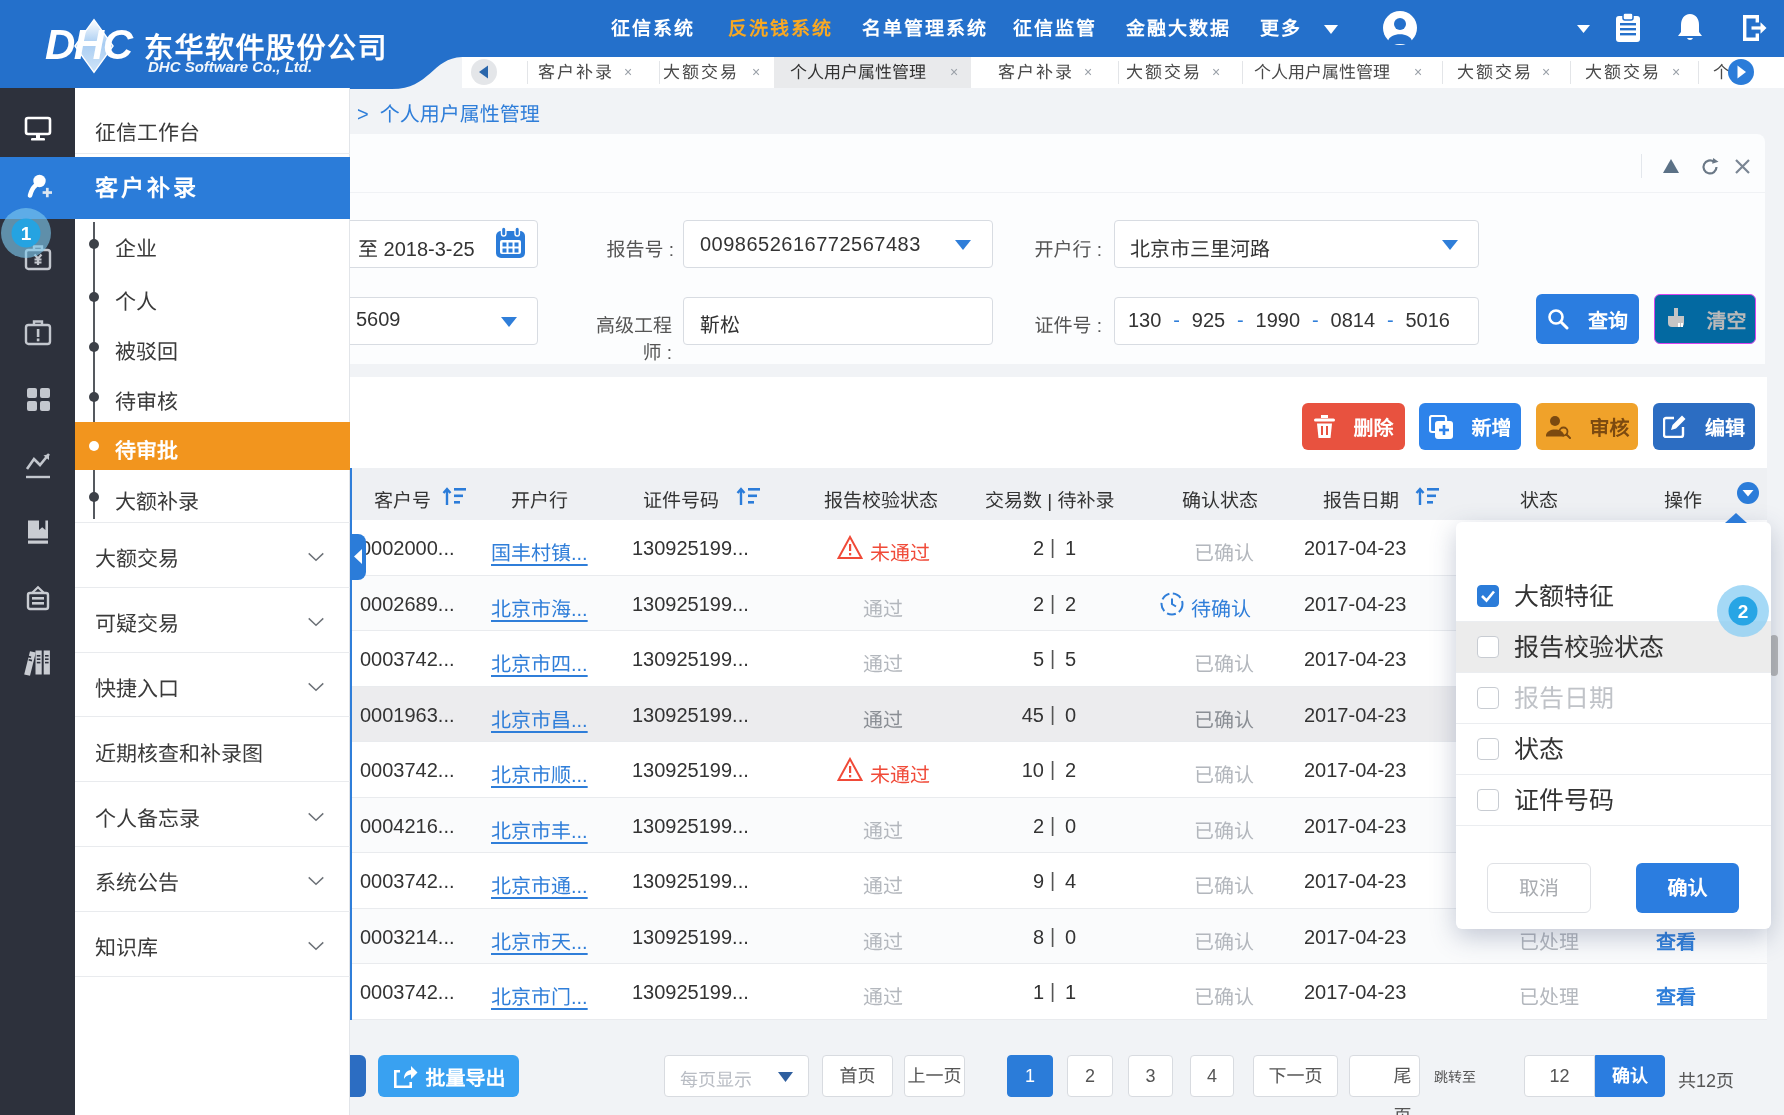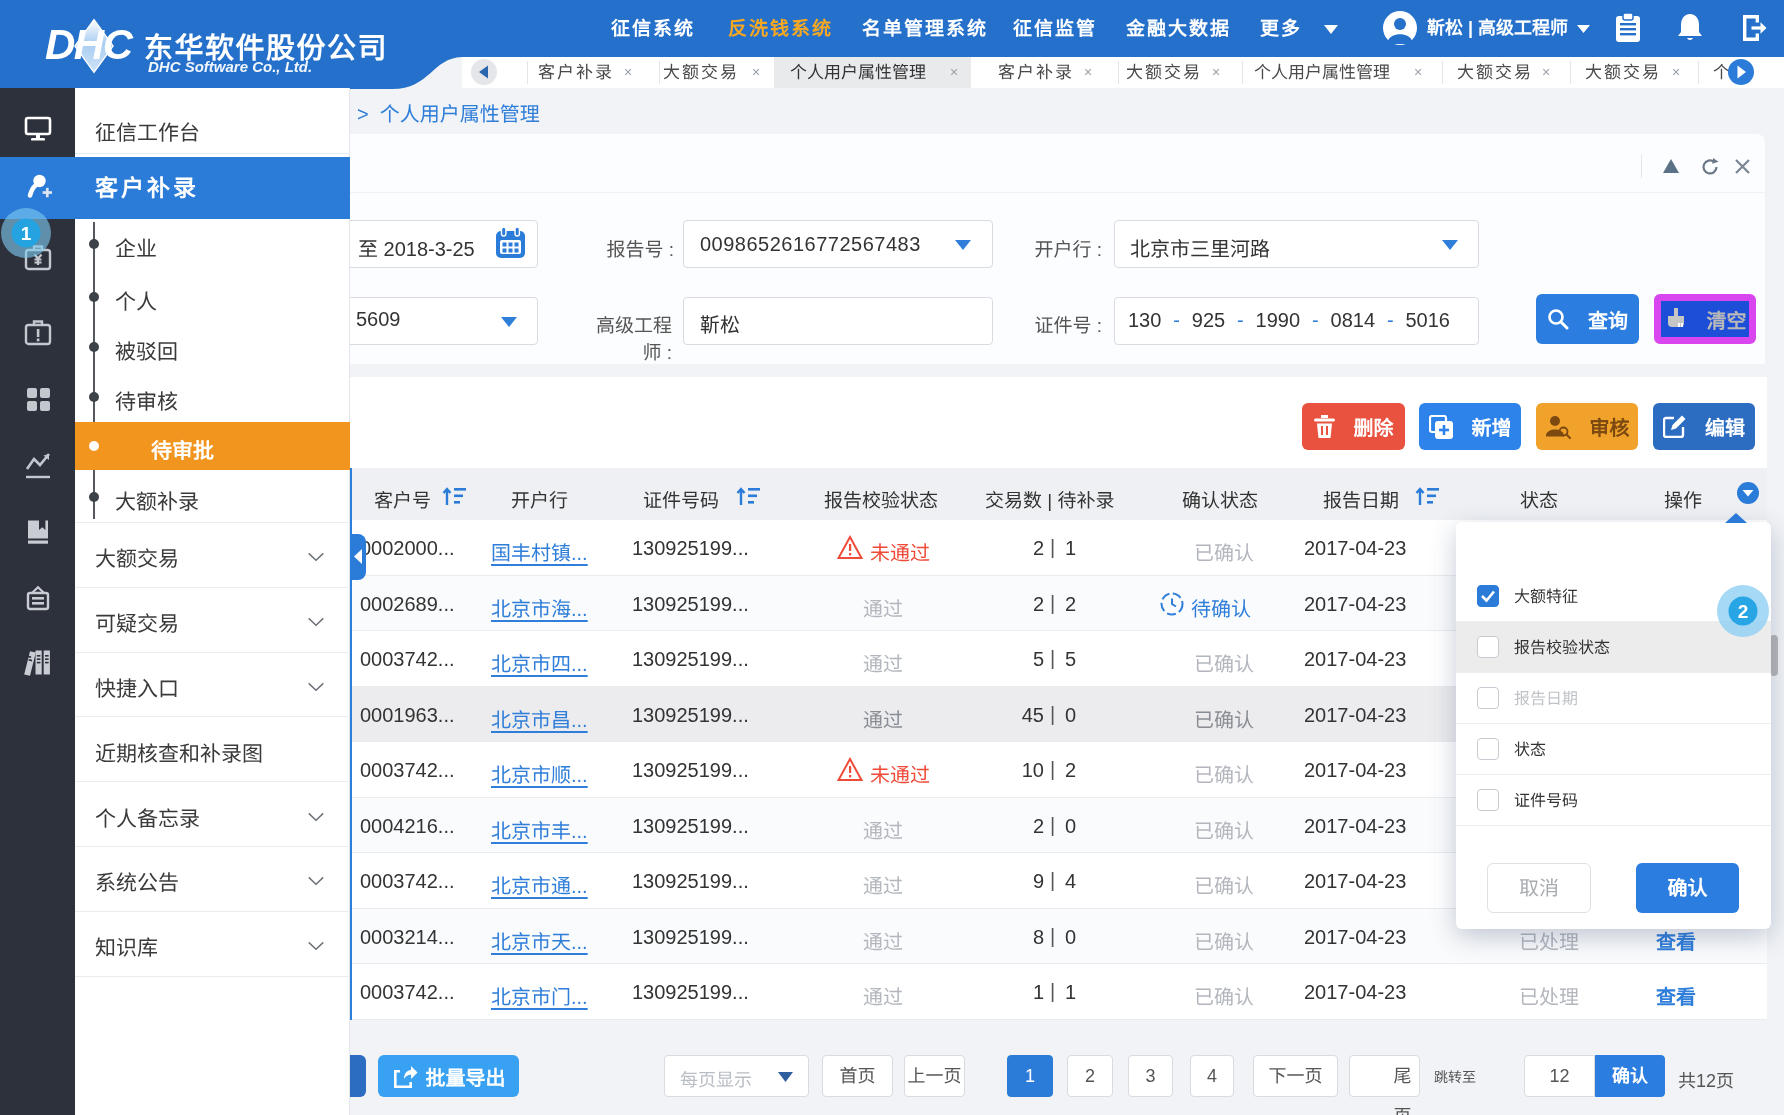--- a/index.html
+++ b/index.html
@@ -48,21 +48,21 @@
 .clink { color:#2f7ed9; text-decoration:underline; text-underline-offset:4px; }
 .cgrey { color:#b3b7bd; }
 .cred { color:#f04a38; }
 .cblue { color:#2f7ed9; }
 
 .pbtn { position:absolute; top:967px; height:42px; background:#fff; border:1px solid #d8dbe0; border-radius:4px; font-size:18px; color:#555; text-align:center; }
 
 #dpanel { position:absolute; left:1106px; top:434px; width:315px; height:407px; background:#fff; border-radius:6px; box-shadow:0 8px 26px rgba(50,70,110,0.28); }
 .dprow { position:absolute; left:0; width:315px; height:51px; }
 .dpcheck { position:absolute; left:21px; top:14px; width:22px; height:22px; border:1px solid #c8ccd2; border-radius:4px; background:#fff; }
-.dplabel { position:absolute; left:58px; top:0; height:51px; line-height:51px; font-size:16px; color:#333; }
+.dplabel { position:absolute; left:58px; top:0; height:51px; line-height:51px; font-size:25px; color:#333; }
 </style>
 </head>
 <body>
 <div id="topbar">
 
   <div id="navs">
     <span class="nav" style="left:611px">征信系统</span>
     <span class="nav active" style="left:728px">反洗钱系统</span>
     <span class="nav" style="left:862px">名单管理系统</span>
     <span class="nav" style="left:1013px">征信监管</span>
@@ -71,21 +71,20 @@
     <svg class="abs" style="left:1324px;top:25px" width="14" height="9" viewBox="0 0 14 9">
         <polygon points="0,0 14,0 7,9" fill="#fff"></polygon>
       </svg>
   </div>
 
   <svg class="abs" style="left:1383px;top:11px" width="34" height="34" viewBox="0 0 34 34">
     <circle cx="17" cy="17" r="17" fill="#fff"></circle>
     <circle cx="17" cy="13" r="6" fill="#2470cb"></circle>
     <path d="M5,30 C7,21 27,21 29,30 L25,33 L9,33 Z" fill="#2470cb"></path>
   </svg>
-  <div class="abs" style="left:1427px;top:0;height:57px;line-height:57px;color:#fff;font-size:18px;font-weight:bold;">靳松 | 高级工程师</div>
   <svg class="abs" style="left:1577px;top:25px" width="13" height="8" viewBox="0 0 13 8">
       <polygon points="0,0 13,0 6.5,8" fill="#fff"></polygon>
     </svg>
 
   <svg class="abs" style="left:1615px;top:13px" width="26" height="30" viewBox="0 0 26 30">
     <rect x="1" y="3" width="24" height="26" rx="3" fill="#fff"></rect>
     <rect x="8" y="0" width="10" height="7" rx="2" fill="#fff" stroke="#2470cb" stroke-width="1.5"></rect>
     <rect x="5" y="10" width="16" height="2.4" fill="#2470cb"></rect>
     <rect x="5" y="15" width="16" height="2.4" fill="#2470cb"></rect>
     <rect x="5" y="20" width="16" height="2.4" fill="#2470cb"></rect>
@@ -243,21 +242,21 @@
   <div class="subdot" style="top:151px"></div>
     <span class="subitem" style="top:144px">企业</span>
   <div class="subdot" style="top:204px"></div>
     <span class="subitem" style="top:197px">个人</span>
   <div class="subdot" style="top:254px"></div>
     <span class="subitem" style="top:247px">被驳回</span>
   <div class="subdot" style="top:304px"></div>
     <span class="subitem" style="top:297px">待审核</span>
   <div id="orangesel"></div>
   <div class="subdot" style="top:353px;background:#fff;"></div>
-    <span class="subitem" style="top:346px;color:#fff;font-weight:bold;margin-left:36px;">待审批</span>
+    <span class="subitem" style="top:346px;color:#fff;font-weight:bold;">待审批</span>
   <div class="subdot" style="top:404px"></div>
     <span class="subitem" style="top:397px">大额补录</span>
   <div class="mdiv" style="top:434px"></div>
   <span class="mitem" style="top:454px">大额交易</span>
   <svg class="chev" style="top:461px" viewBox="0 0 22 12">
       <path d="M1,1 L11,10.5 L21,1" fill="none" stroke="#6d7278" stroke-width="2"></path>
     </svg>
   <div class="mdiv" style="top:499px"></div>
   <span class="mitem" style="top:519px">可疑交易</span>
   <svg class="chev" style="top:526px" viewBox="0 0 22 12">
@@ -346,21 +345,21 @@
         <span style="color:#2f7ed9">-</span>
         <span>5016</span>
     </div>
     <div class="abtn" style="left:1186px;top:160px;width:103px;height:50px;background:#2b7de0;">
       <svg width="22" height="22" viewBox="0 0 22 22">
           <circle cx="9" cy="9" r="6.5" fill="none" stroke="#fff" stroke-width="2.6"></circle>
           <path d="M14,14 L20,20" stroke="#fff" stroke-width="3" stroke-linecap="round"></path>
         </svg>
       <span>查询</span>
     </div>
-    <div class="abtn" style="left:1304px;top:160px;width:102px;height:50px;background:#1d4ed8;border:7px solid #d946ef;color:#b9b9b9;">
+    <div class="abtn" style="left:1304px;top:160px;width:102px;height:50px;background:#0369a1;border:1px solid #d946ef;color:#b9b9b9;">
       <svg width="24" height="24" viewBox="0 0 24 24">
           <rect x="10" y="1" width="4" height="8" fill="#c5c5c5"></rect>
           <path d="M4,9 L20,9 L20,16 a4,4 0 0 1 -4,4 L8,20 a4,4 0 0 1 -4,-4 Z" fill="#c5c5c5"></path>
           <rect x="14" y="16" width="2" height="4" fill="#fff"></rect>
           <rect x="17" y="16" width="2" height="4" fill="#fff"></rect>
         </svg>
       <span>清空</span>
     </div>
   </div>
   <div id="tablepanel">

